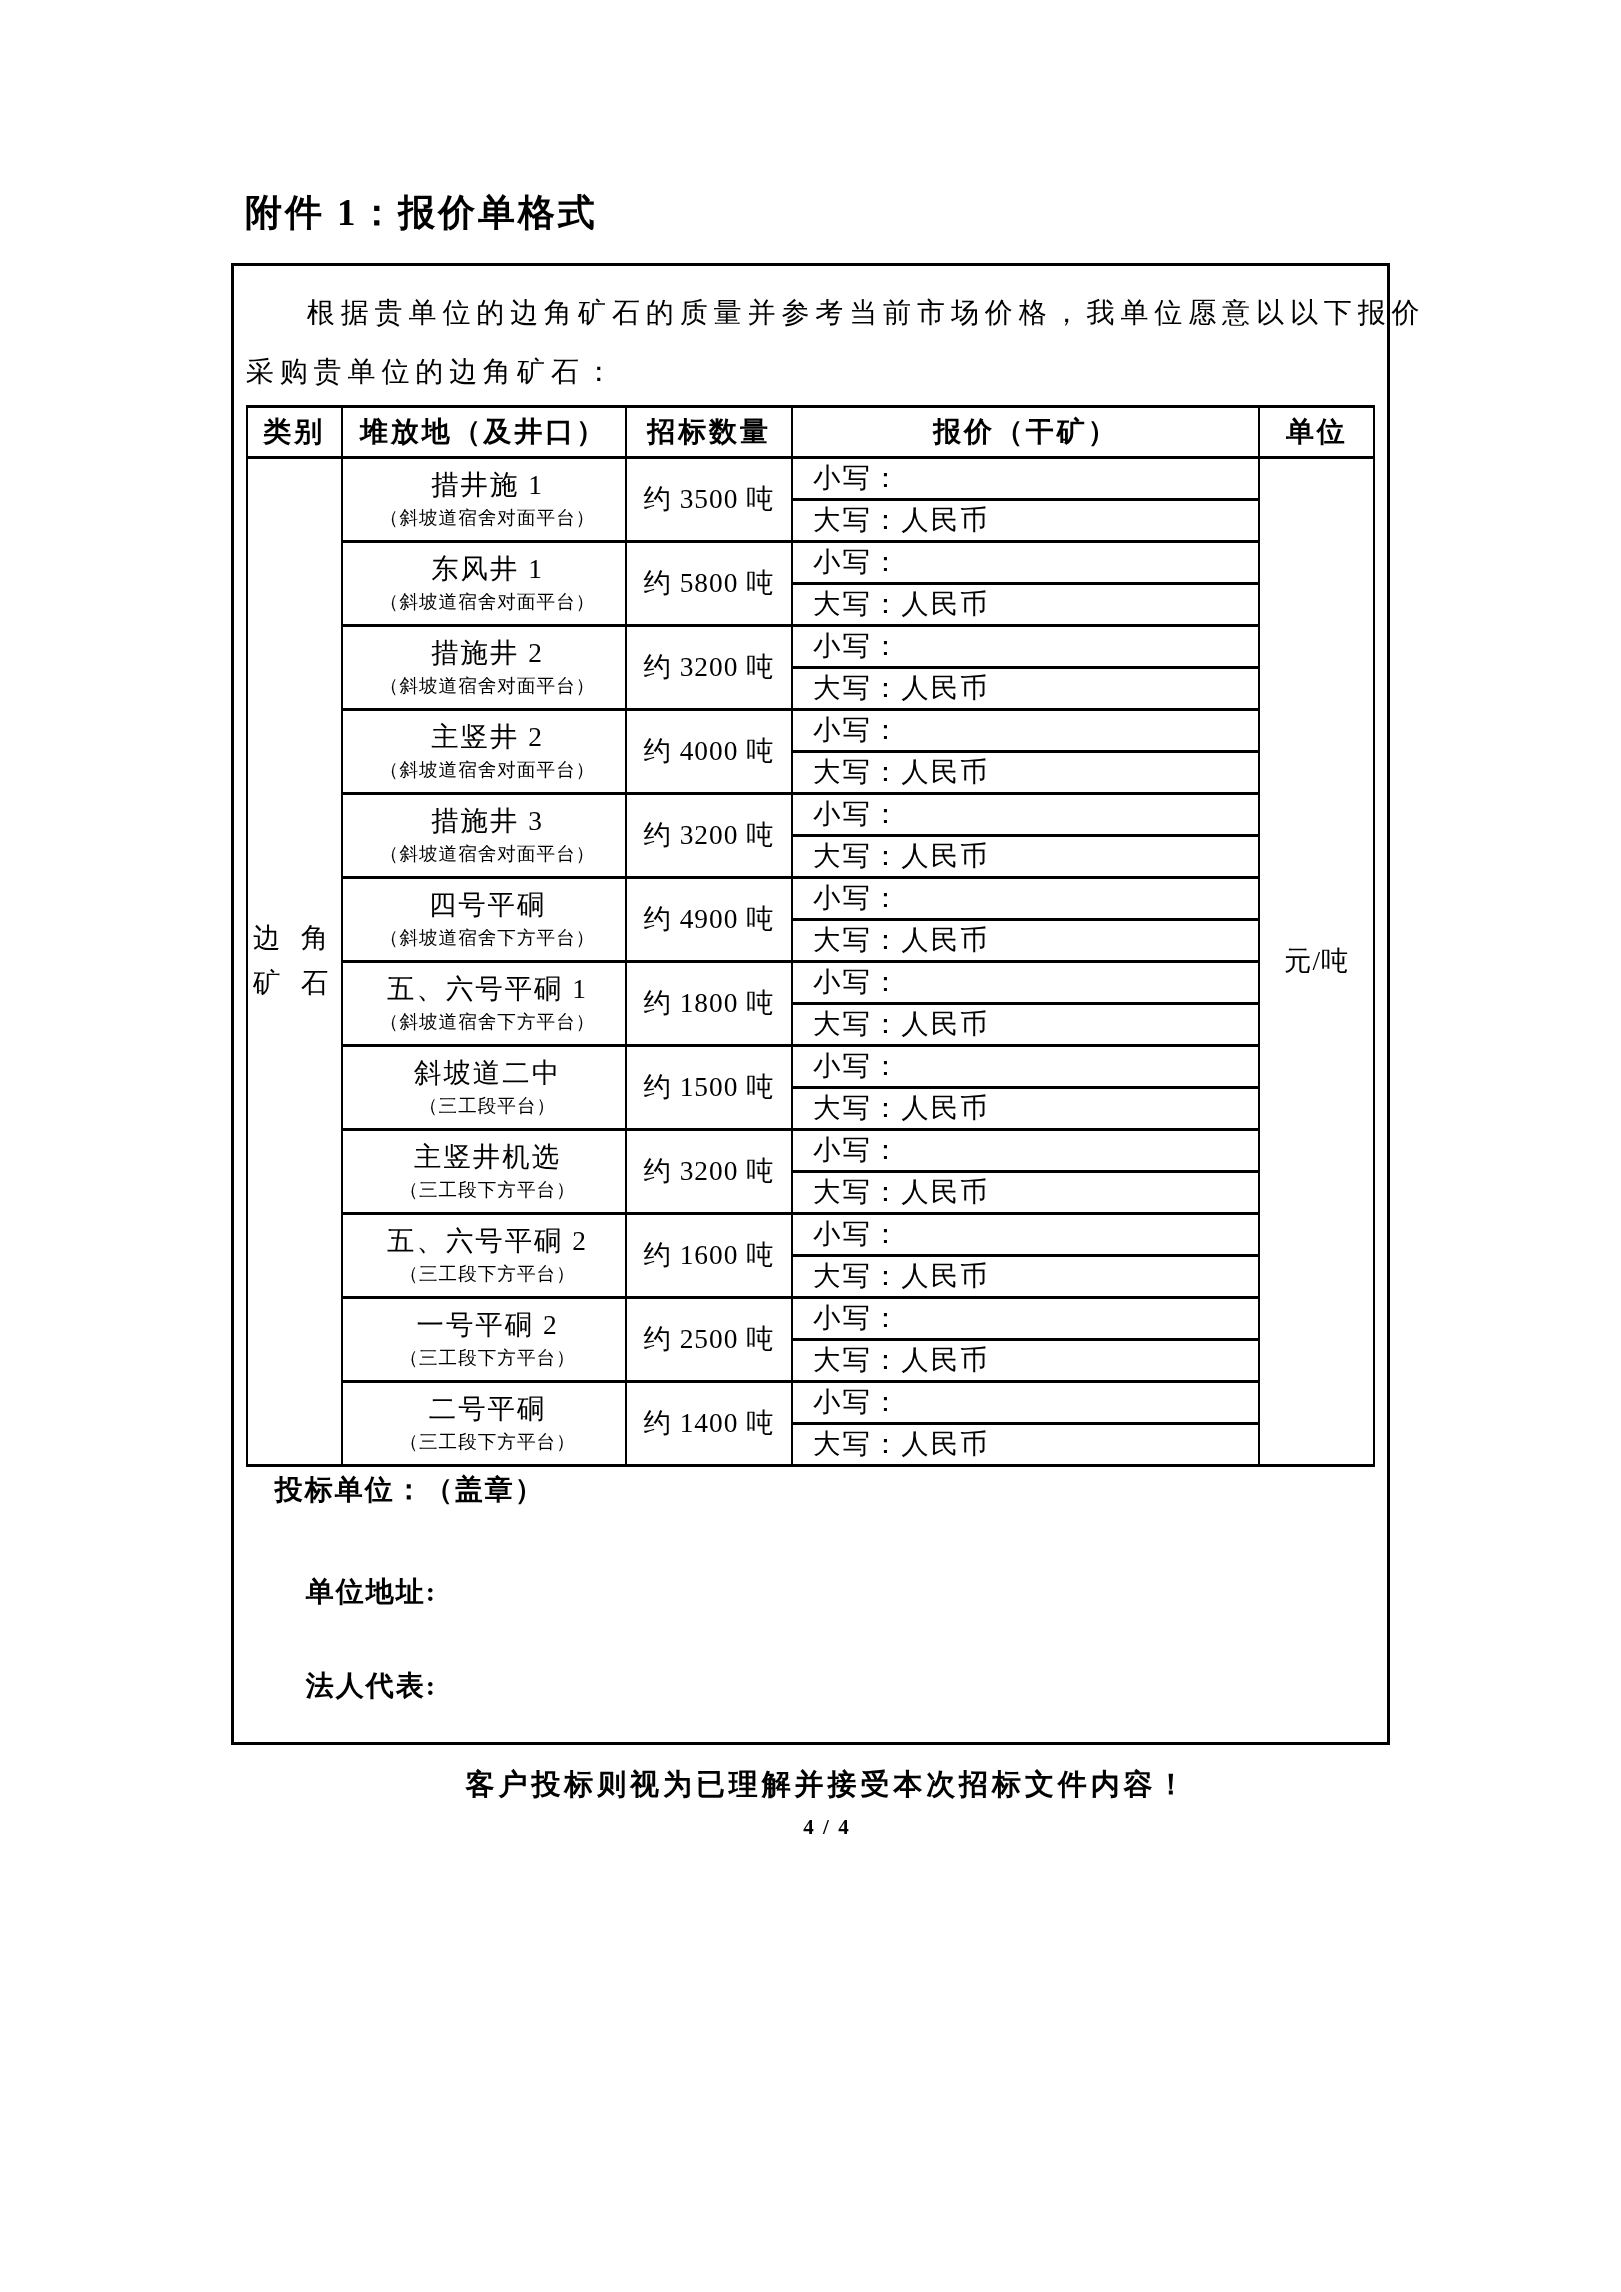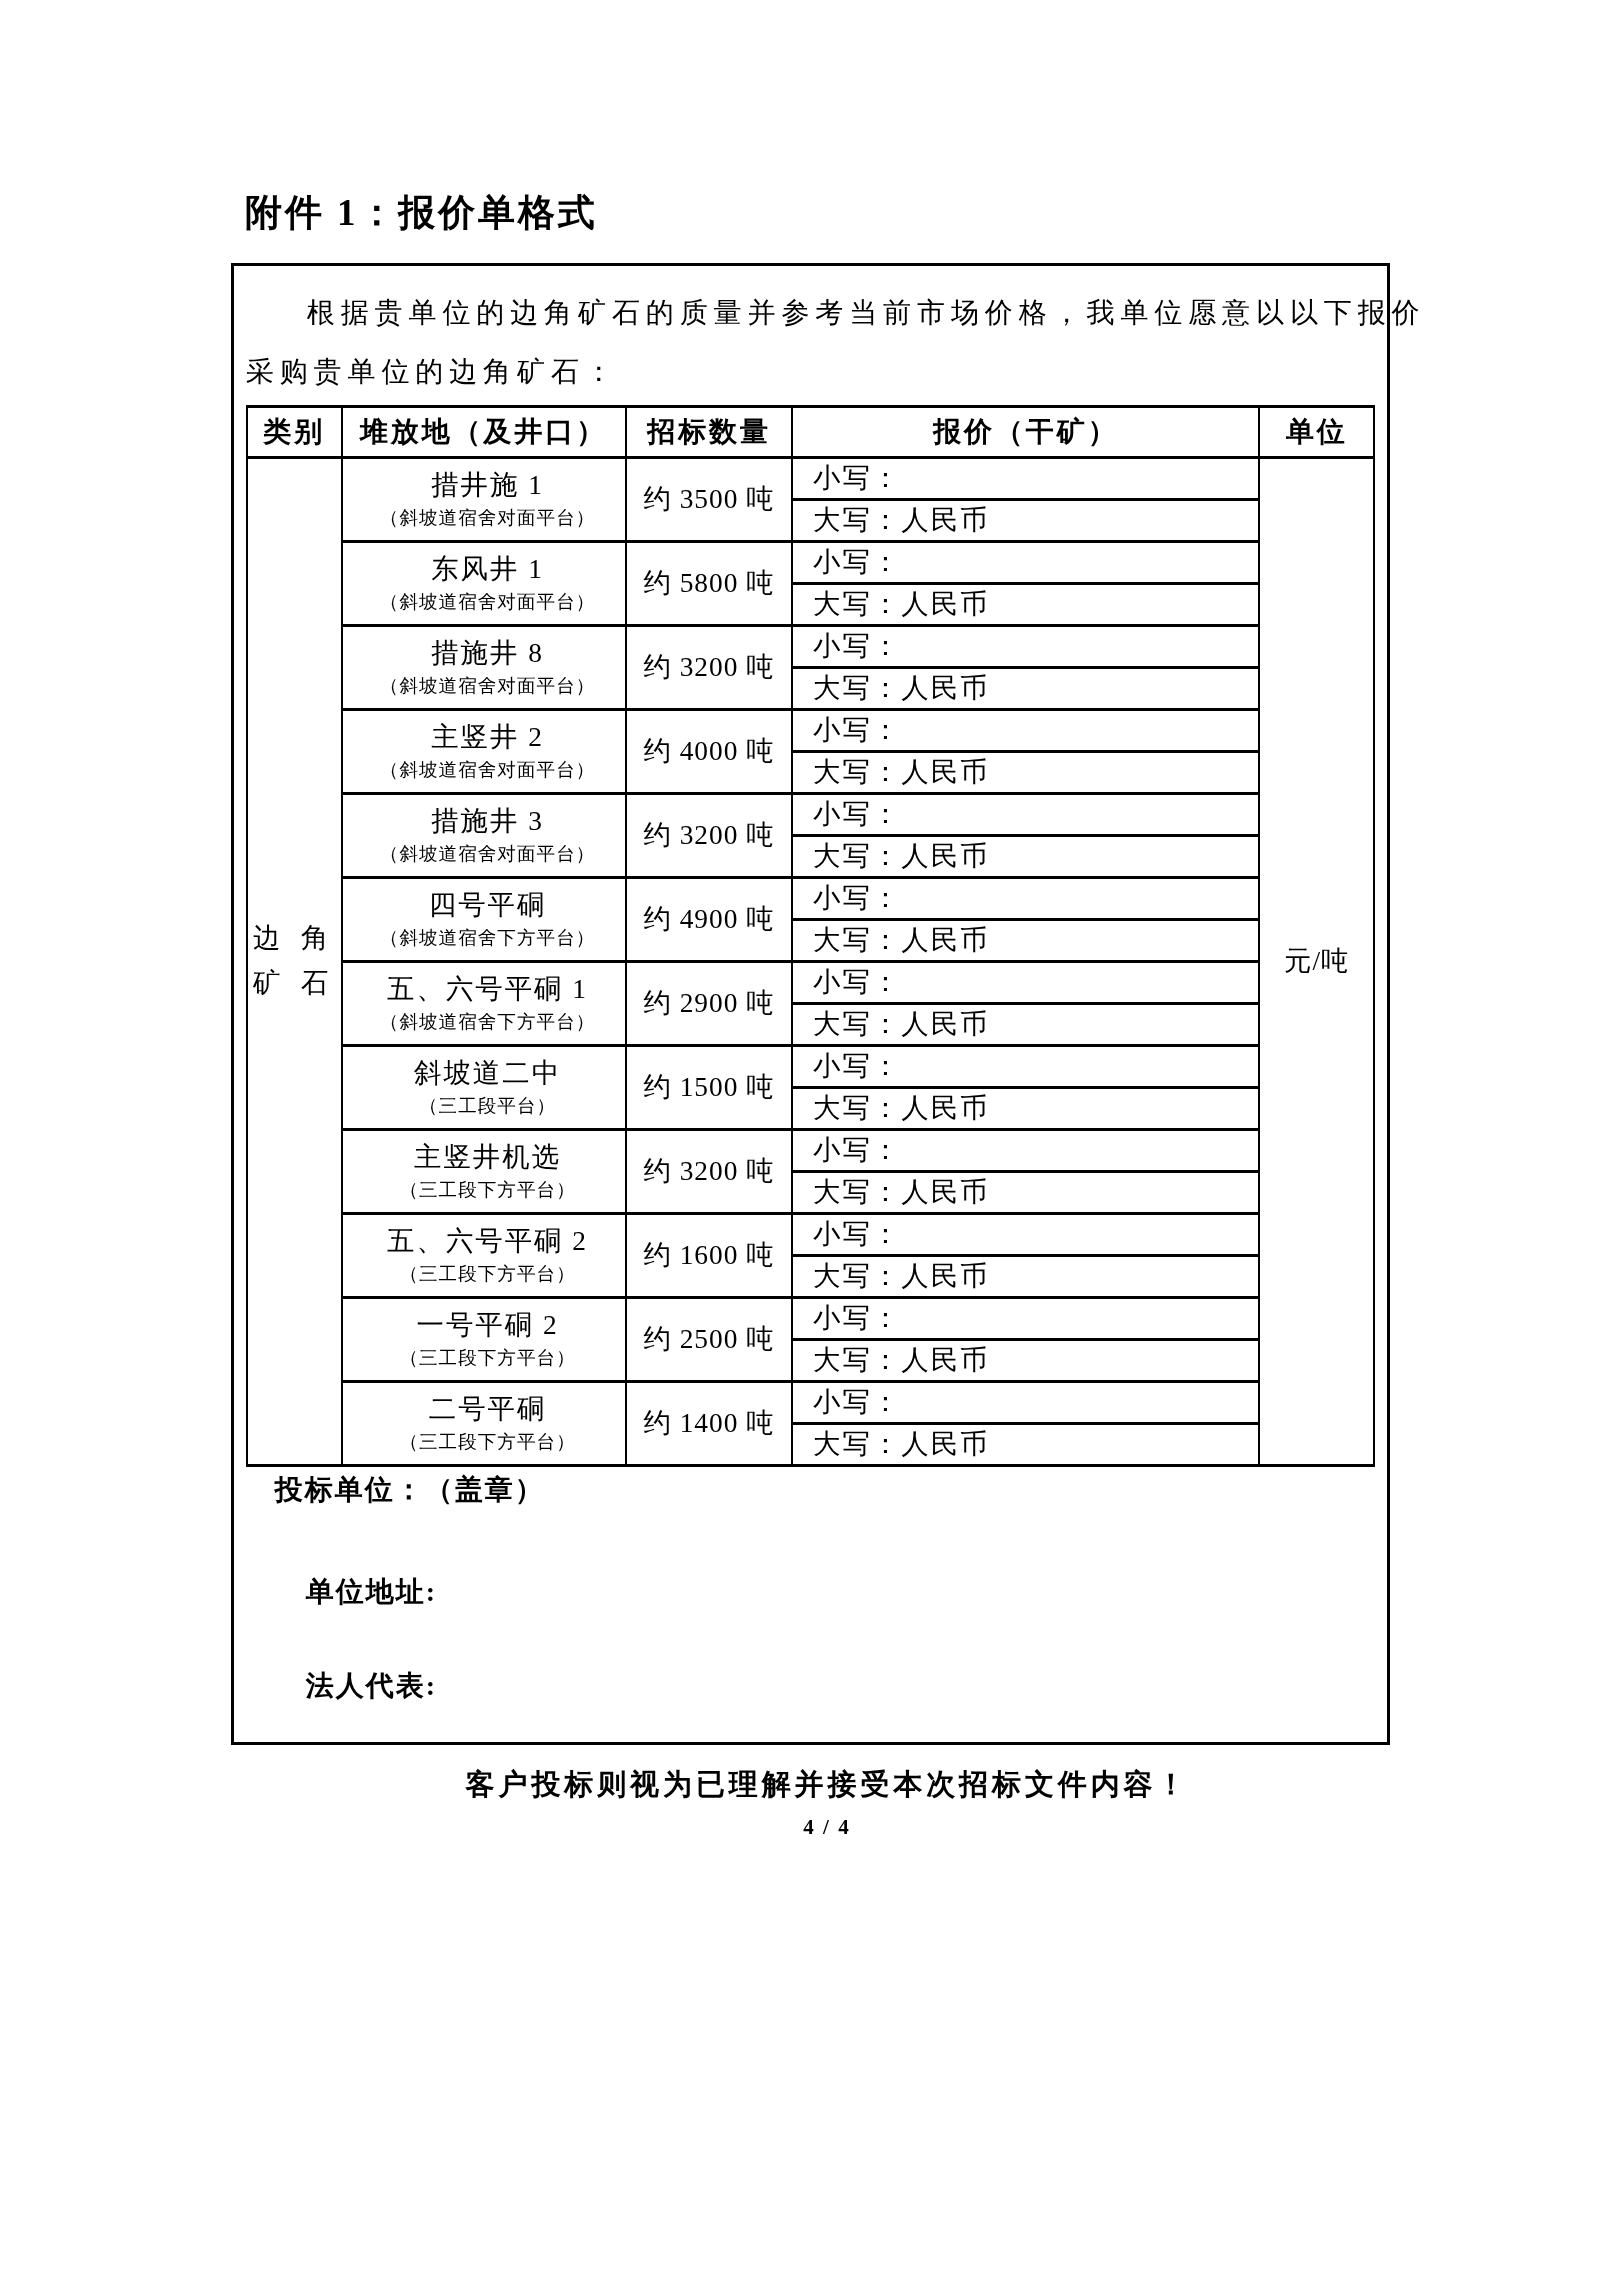--- a/index.html
+++ b/index.html
@@ -180,21 +180,21 @@
           </td>
           <td class="qty-cell" rowspan="2">约 5800 吨</td>
           <td class="quote-cell">小写：</td>
         </tr>
         <tr>
           <td class="quote-cell">大写：人民币</td>
         </tr>
 
         <tr>
           <td class="loc-cell" rowspan="2">
-            <div class="loc-name">措施井 8</div>
+            <div class="loc-name">措施井 2</div>
             <div class="loc-sub">（斜坡道宿舍对面平台）</div>
           </td>
           <td class="qty-cell" rowspan="2">约 3200 吨</td>
           <td class="quote-cell">小写：</td>
         </tr>
         <tr>
           <td class="quote-cell">大写：人民币</td>
         </tr>
 
         <tr>
@@ -231,21 +231,21 @@
         </tr>
         <tr>
           <td class="quote-cell">大写：人民币</td>
         </tr>
 
         <tr>
           <td class="loc-cell" rowspan="2">
             <div class="loc-name">五、六号平硐 1</div>
             <div class="loc-sub">（斜坡道宿舍下方平台）</div>
           </td>
-          <td class="qty-cell" rowspan="2">约 2900 吨</td>
+          <td class="qty-cell" rowspan="2">约 1800 吨</td>
           <td class="quote-cell">小写：</td>
         </tr>
         <tr>
           <td class="quote-cell">大写：人民币</td>
         </tr>
 
         <tr>
           <td class="loc-cell" rowspan="2">
             <div class="loc-name">斜坡道二中</div>
             <div class="loc-sub">（三工段平台）</div>

